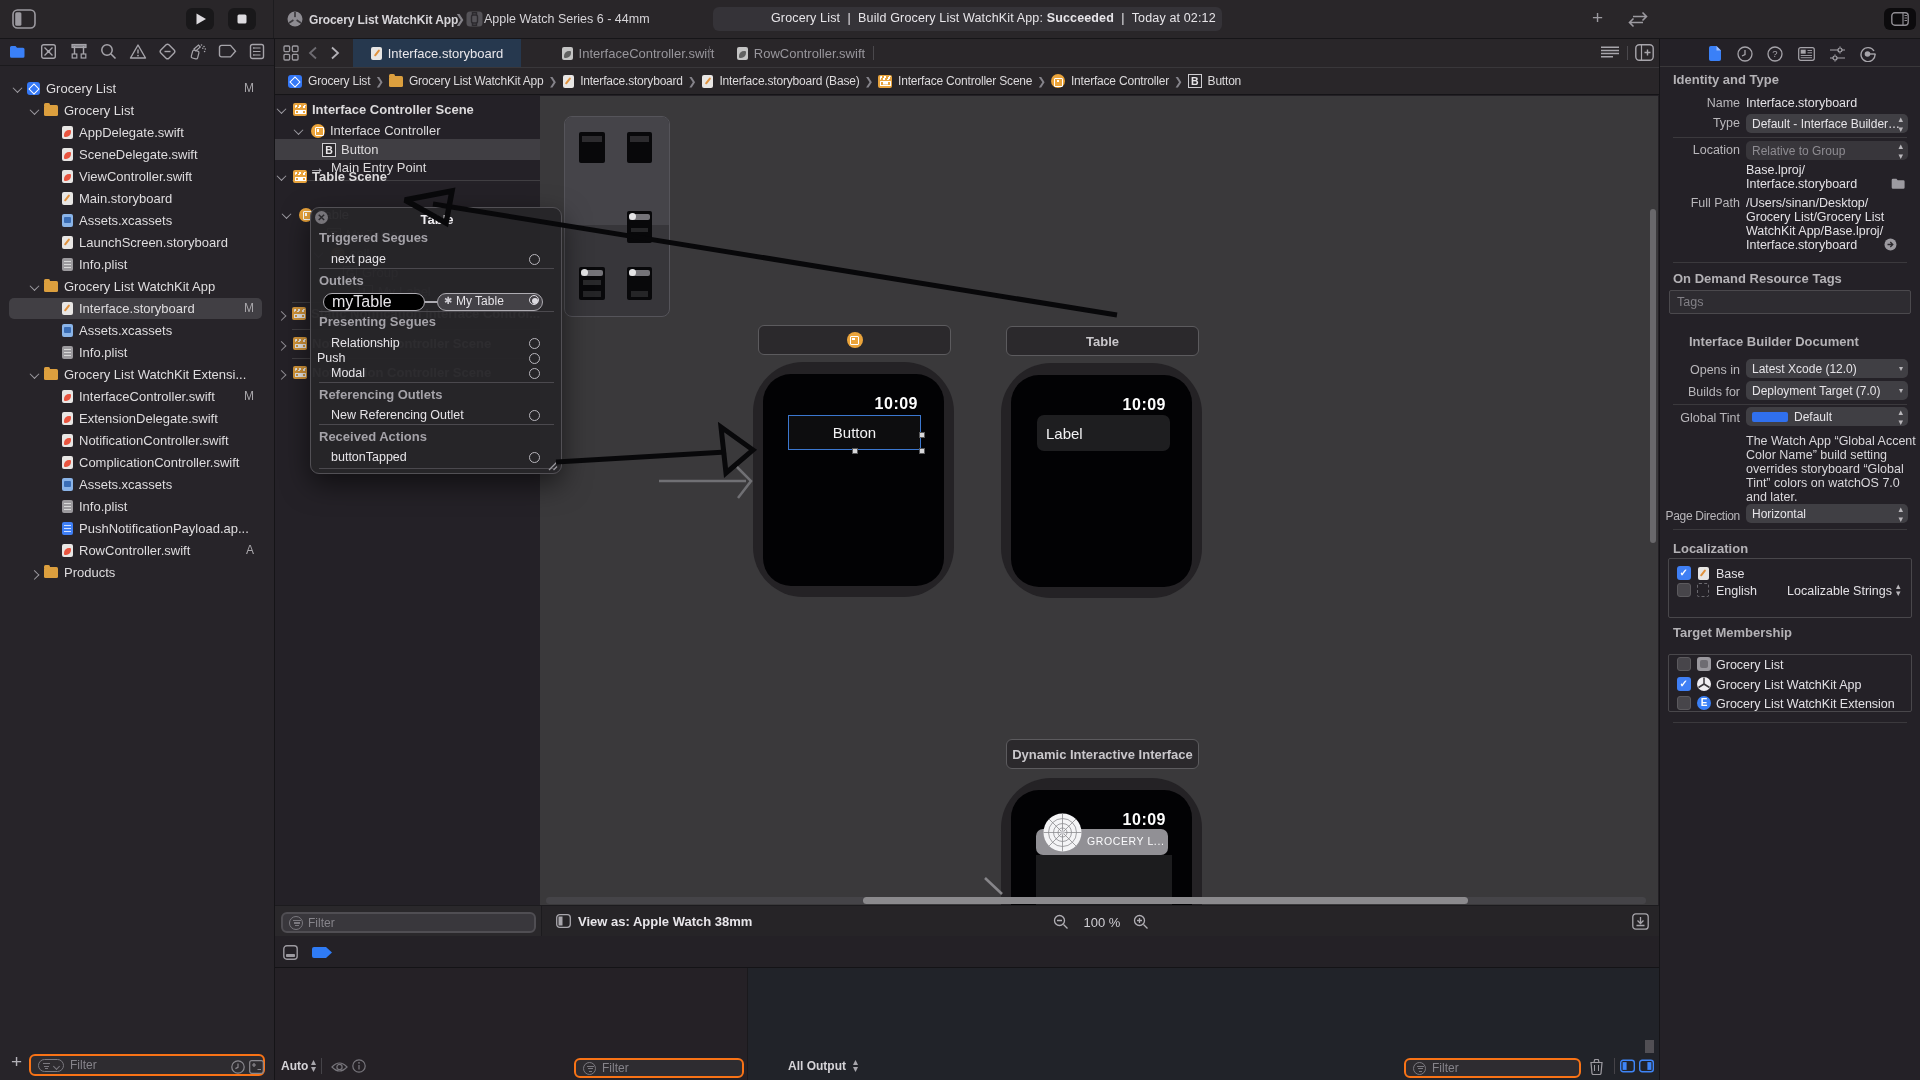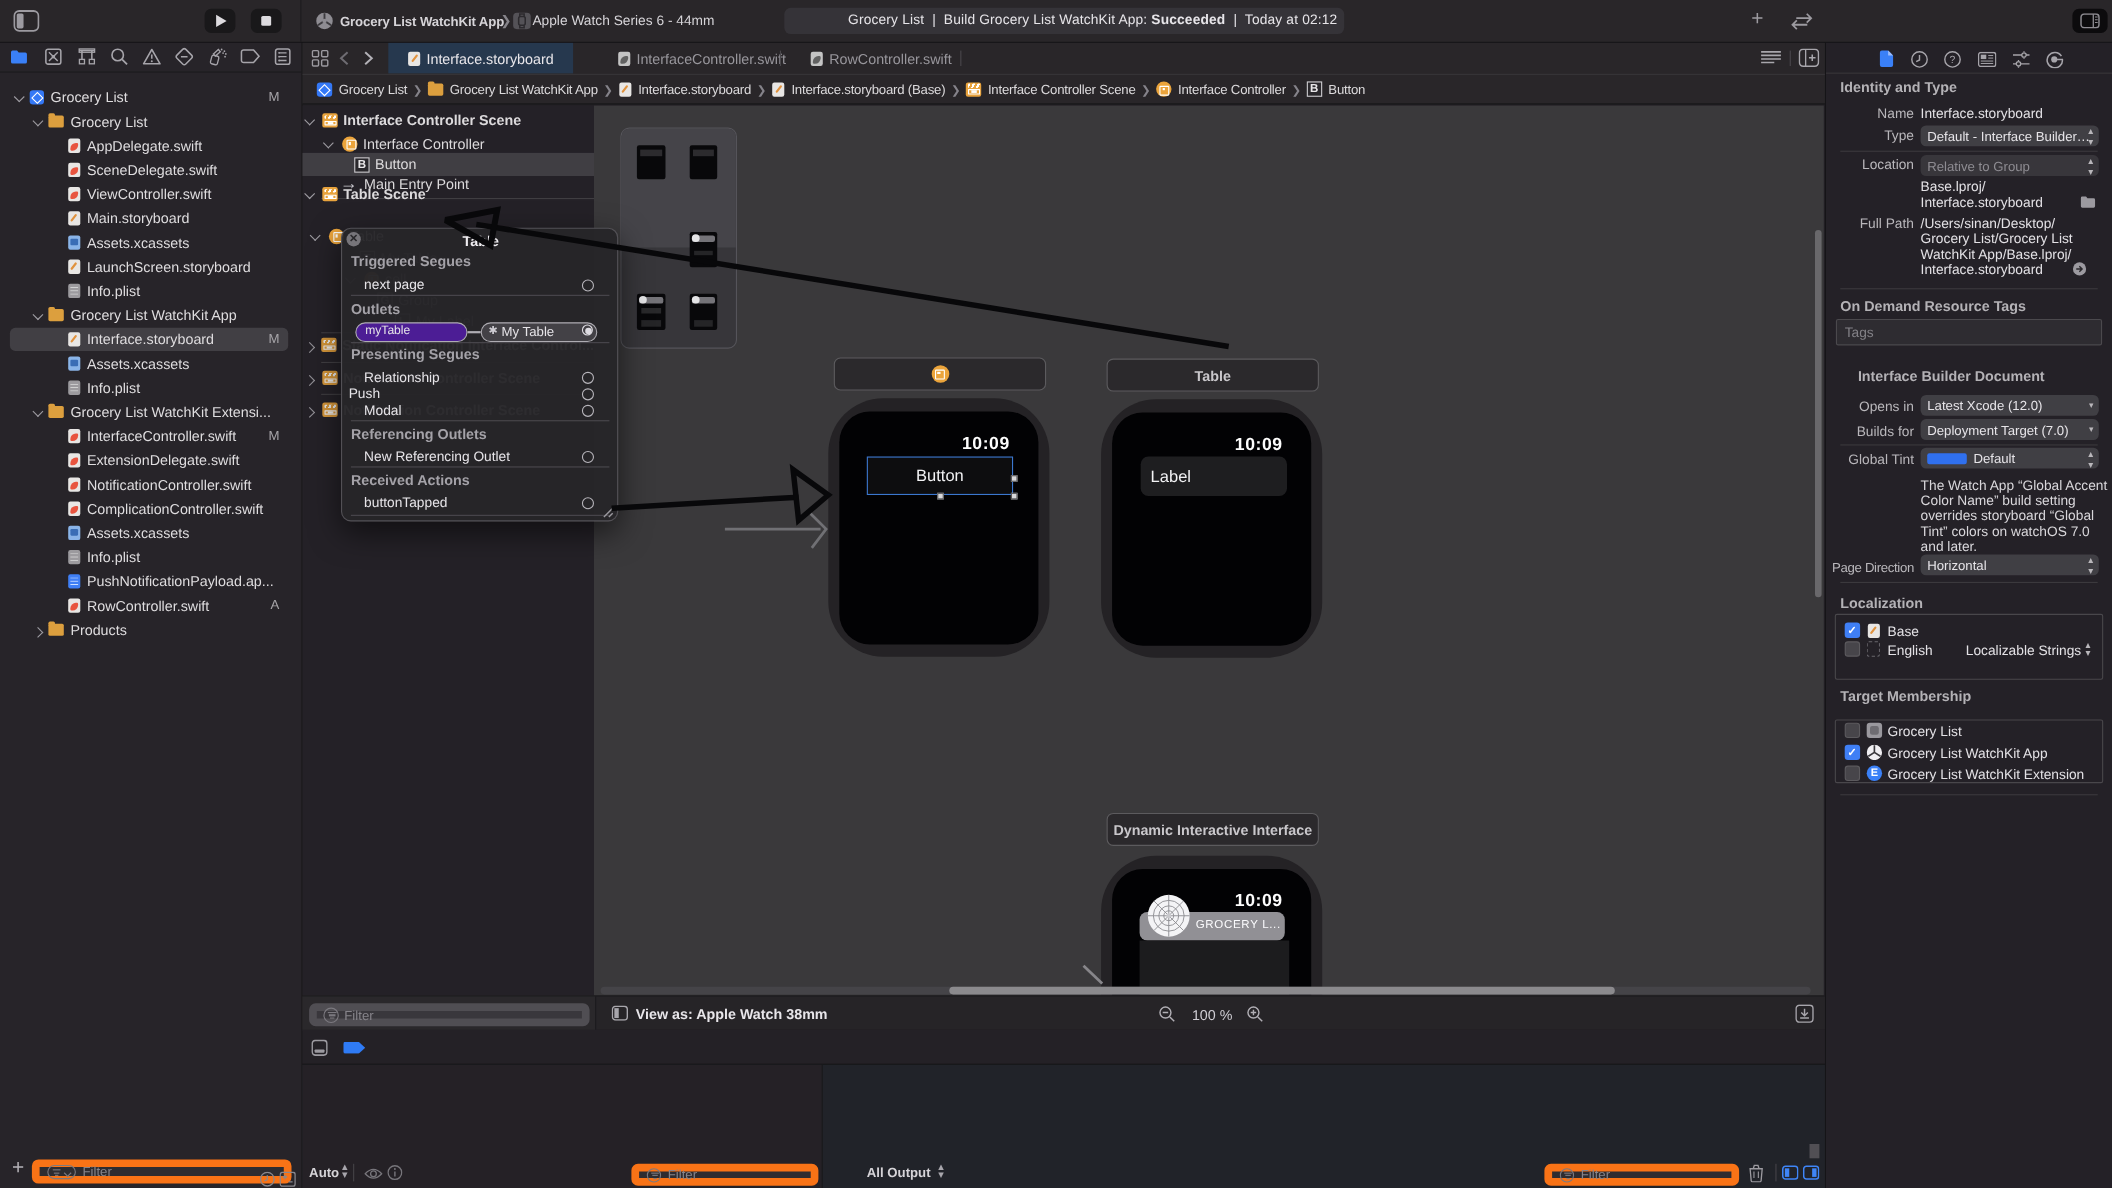--- a/index.html
+++ b/index.html
@@ -88,21 +88,21 @@
   .pcirc { position:absolute; left:218px; width:11px; height:11px; border:1.3px solid #b8b6bc; border-radius:50%; }
   .psep { position:absolute; left:8px; width:235px; height:1px; background:#4b494e; }
 
   
   .vdiv { position:absolute; top:39px; width:1px; height:1041px; background:#151417; }
 
   
   .hthumb { position:absolute; border-radius:4px; background:#8b8a8d; }
 
   
-  .ffield { position:absolute; border:7px solid #f97316; background:#2e2c30; border-radius:6px; color:#86848a; font-size:12px; display:flex; align-items:center; }
+  .ffield { position:absolute; border:2px solid #f97316; background:#2e2c30; border-radius:6px; color:#86848a; font-size:12px; display:flex; align-items:center; }
   .fpill { border:1px solid #7b797f; border-radius:8px; width:26px; height:13px; margin:0 6px 0 7px; position:relative; flex:0 0 auto;
     background: linear-gradient(#7b797f,#7b797f) no-repeat 4px 3.5px/7px 1.2px,
                 linear-gradient(#7b797f,#7b797f) no-repeat 5px 6px/5px 1.2px,
                 linear-gradient(#7b797f,#7b797f) no-repeat 6px 8.5px/3px 1.2px; }
   .fpill::after { content:""; position:absolute; right:4px; top:4px; width:4px; height:4px; border-right:1.3px solid #7b797f; border-bottom:1.3px solid #7b797f; transform:rotate(45deg); }
   .fcirc { width:13px; height:13px; border:1.2px solid #7b797f; border-radius:50%; margin:0 6px 0 7px; position:relative; flex:0 0 auto;
     background: linear-gradient(#7b797f,#7b797f) no-repeat 2.5px 3px/7px 1.2px,
                 linear-gradient(#7b797f,#7b797f) no-repeat 3.5px 5.5px/5px 1.2px,
                 linear-gradient(#7b797f,#7b797f) no-repeat 4.5px 8px/3px 1.2px; }
 </style>
@@ -450,21 +450,21 @@
   </div>
 
   <div class="abs" id="popup" style="left:310px; top:207px; width:252px; height:267px; background:rgba(39,37,41,0.96); border:1px solid #525055; border-radius:9px; box-shadow:0 10px 28px rgba(0,0,0,0.55); font-size:12.5px; color:#e6e4e8;">
     <div class="abs" style="left:4px; top:3px; width:13px; height:13px; background:#77757a; border-radius:50%; color:#2a292c; font-size:10px; font-weight:bold; text-align:center; line-height:13px;">✕</div>
     <div class="abs" style="left:0; top:4px; width:252px; text-align:center; font-weight:bold; font-size:13px; color:#f0eef2;">Table</div>
     <div class="abs phdr" style="left:8px; top:22px;">Triggered Segues</div>
     <div class="abs" style="left:20px; top:44px;">next page</div>
       <div class="pcirc" style="top:46px;"></div>
     <div class="psep" style="top:60px;"></div>
     <div class="abs phdr" style="left:8px; top:65px;">Outlets</div>
-    <div class="abs" style="left:12px; top:85px; width:102px; height:18px; border:1.5px solid #aeacb2; border-radius:10px; background:#4c1d95; font-size:11px; line-height:15px; padding-left:8px;">myTable</div>
+    <div class="abs" style="left:12px; top:85px; width:102px; height:18px; border:1.5px solid #aeacb2; border-radius:10px; background:#000000; font-size:16px; line-height:15px; padding-left:8px;">myTable</div>
     <div class="abs" style="left:114px; top:93px; width:12px; height:1.5px; background:#aeacb2;"></div>
     <div class="abs" style="left:126px; top:85px; width:106px; height:18px; border:1.5px solid #aeacb2; border-radius:10px; background:#434146; font-size:12px; line-height:15px; padding-left:18px;">My Table</div>
     <div class="abs" style="left:133px; top:87px; color:#cfcdd3; font-size:10px;">✱</div>
     <div class="abs" style="left:218px; top:87px; width:10px; height:10px; border:1.5px solid #dddbe1; border-radius:50%;">
         <div style="position:absolute; left:2px; top:2px; width:6px; height:6px; background:#dddbe1; border-radius:50%;"></div>
       </div>
     <div class="psep" style="top:103px;"></div>
     <div class="abs phdr" style="left:8px; top:106px;">Presenting Segues</div>
     <div class="abs" style="left:20px; top:128px;">Relationship</div>
       <div class="pcirc" style="top:130px;"></div>

